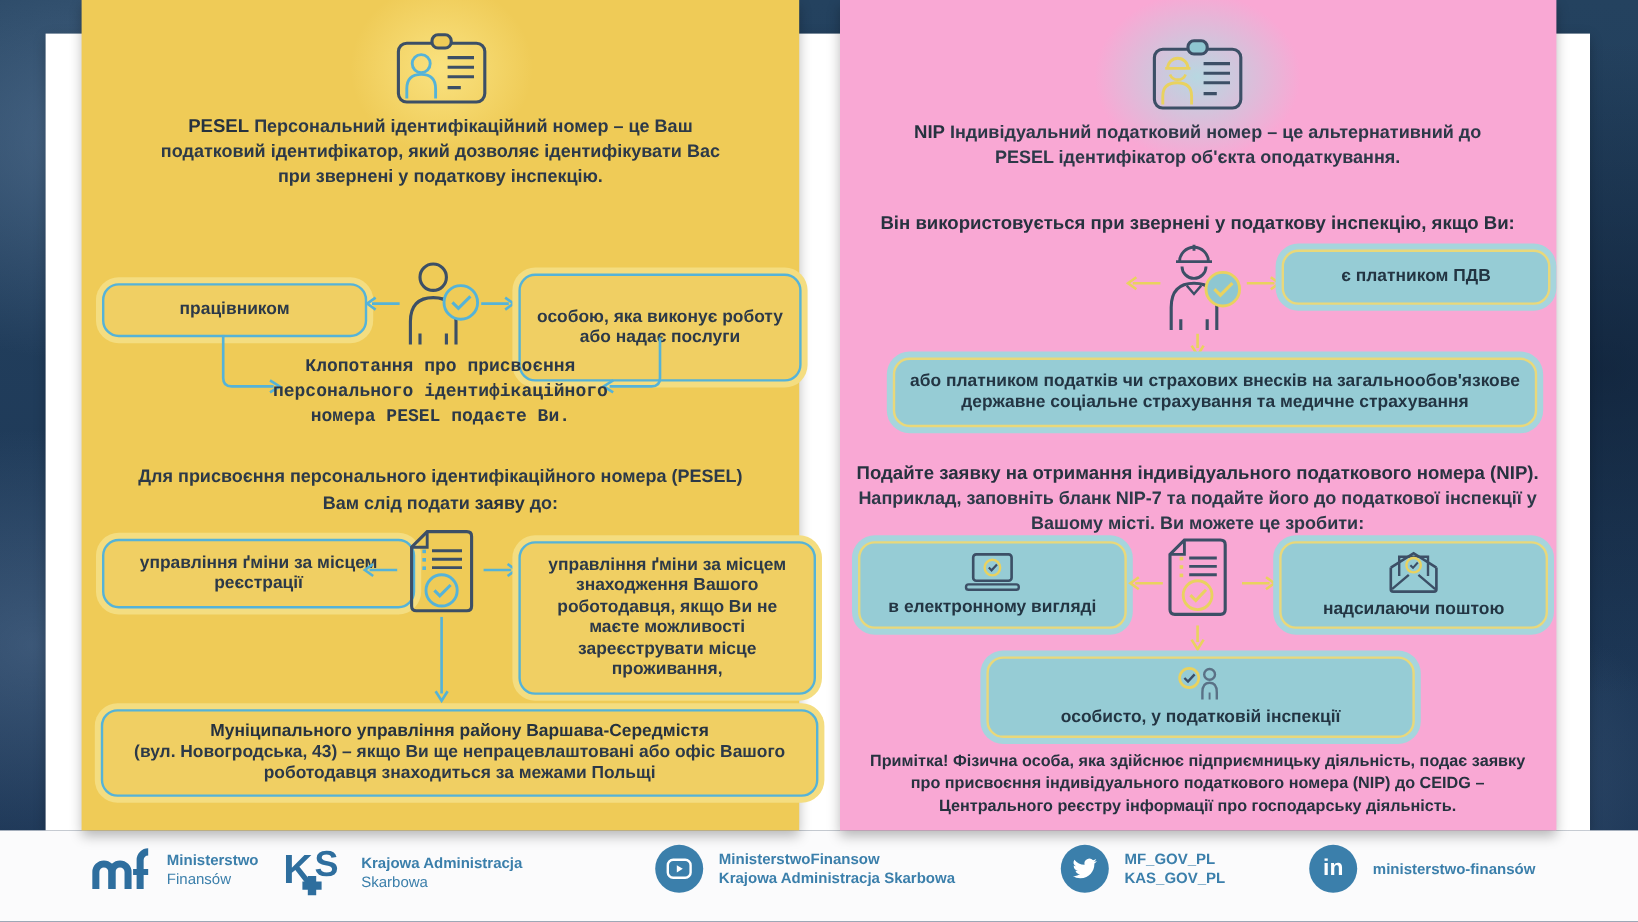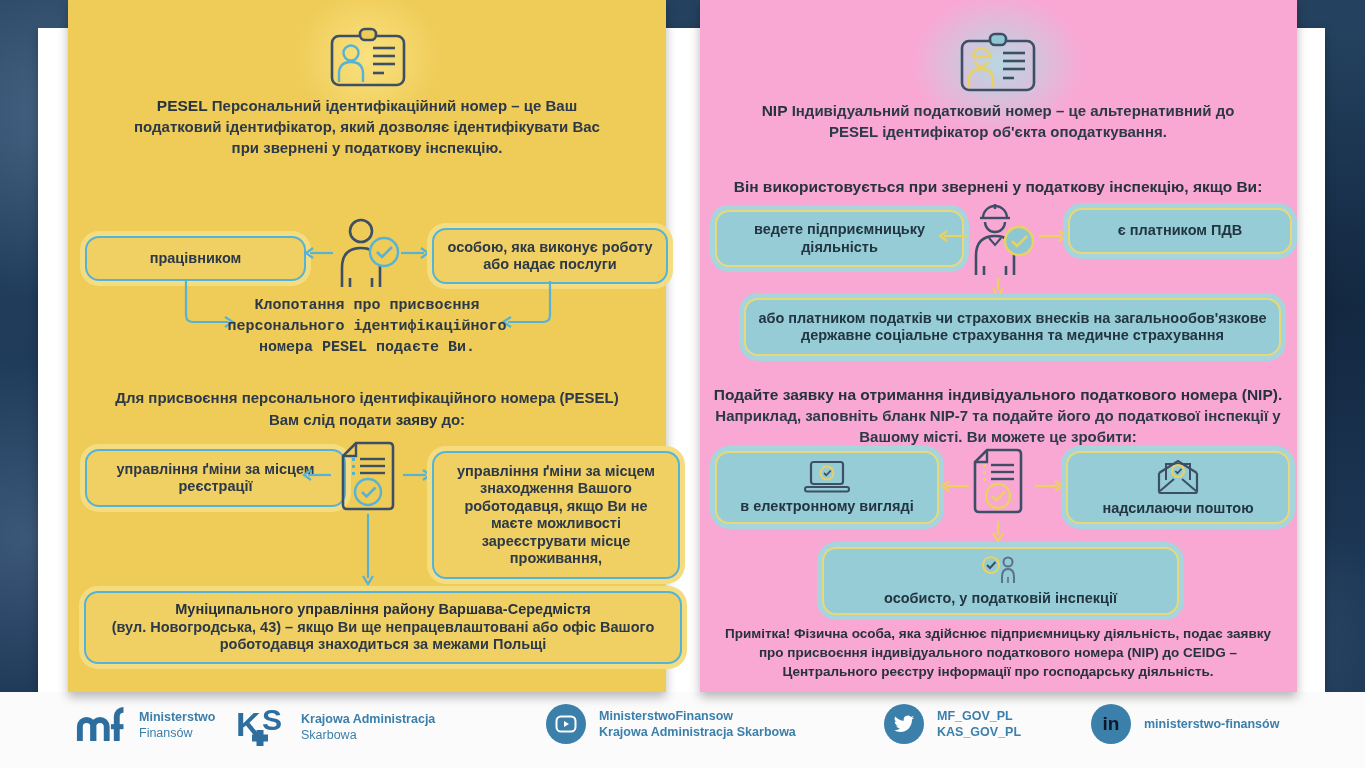--- a/index.html
+++ b/index.html
@@ -86,21 +86,21 @@
     </svg>
   </div>
 
   <div class="abs" style="left:332px;top:246px;">
     <svg width="30" height="14" viewBox="0 0 30 14">
         <line x1="1" y1="7" x2="24" y2="7" stroke="#55b3d8" stroke-width="2.2"></line>
         <path d="M21,2 L28,7 L21,12" fill="none" stroke="#55b3d8" stroke-width="2.2"></path>
       </svg>
   </div>
 
-  <div class="ybox" style="left:364px;top:228px;width:216px;height:52px;padding:0 8px;">
+  <div class="ybox" style="left:364px;top:228px;width:216px;height:52px;padding:17px 8px;">
       <span>особою, яка виконує роботу або надає послуги</span>
     </div>
 
   <div class="abs" style="left:116px;top:279px;">
     <svg width="52" height="50" viewBox="0 0 52 50">
         <path d="M2,0 V36 q0,7 7,7 H44" fill="none" stroke="#55b3d8" stroke-width="2.2"></path>
         <path d="M41,38 L49,43 L41,48" fill="none" stroke="#55b3d8" stroke-width="2.2"></path>
       </svg>
   </div>
   <div class="abs" style="left:432px;top:281px;">
@@ -181,23 +181,20 @@
       <line x1="44" y1="30" x2="66" y2="30" stroke="#3c4f66" stroke-width="2.6"></line>
       <line x1="44" y1="38" x2="66" y2="38" stroke="#3c4f66" stroke-width="2.6"></line>
       <line x1="44" y1="47" x2="55" y2="47" stroke="#3c4f66" stroke-width="2.6"></line>
     </svg>
   </div>
 
   <div class="abs c" style="left:38px;top:100px;width:520px;font-size:15px;line-height:21px;font-weight:700;"><span class="h" style="font-size:15.5px;">NIP</span><span> Індивідуальний податковий номер – це альтернативний до PESEL ідентифікатор об'єкта оподаткування.</span></div>
 
   <div class="abs c h" style="left:8px;top:178px;width:580px;font-size:15.5px;">Він використовується при звернені у податкову інспекцію, якщо Ви:</div>
 
-  <div class="tbox" style="left:15px;top:210px;width:217px;height:53px;padding:0 14px;">
-      <span>ведете підприємницьку діяльність</span>
-    </div>
 
   <div class="abs" style="left:238px;top:229px;">
     <svg width="30" height="14" viewBox="0 0 30 14">
         <line x1="29" y1="7" x2="6" y2="7" stroke="#e9d25f" stroke-width="2.2"></line>
         <path d="M9,2 L2,7 L9,12" fill="none" stroke="#e9d25f" stroke-width="2.2"></path>
       </svg>
   </div>
 
   <div class="abs" style="left:268px;top:200px;">
     <svg width="68" height="76" viewBox="0 0 68 76">
@@ -367,15 +364,15 @@
       <path fill="#ffffff" d="M23 4.9c-.8.4-1.7.6-2.6.8a4.5 4.5 0 0 0 2-2.5c-.9.5-1.9.9-2.9 1.1a4.5 4.5 0 0 0-7.7 4.1A12.8 12.8 0 0 1 2.5 3.7a4.5 4.5 0 0 0 1.4 6a4.4 4.4 0 0 1-2-.6v.1a4.5 4.5 0 0 0 3.6 4.4a4.5 4.5 0 0 1-2 .1a4.5 4.5 0 0 0 4.2 3.1A9 9 0 0 1 1 18.6a12.7 12.7 0 0 0 6.9 2c8.3 0 12.8-6.9 12.8-12.8v-.6c.9-.6 1.6-1.4 2.3-2.3z"></path>
     </svg>
   </span>
   <span class="footlabel">
     <span>MF_GOV_PL</span><br>
     <span>KAS_GOV_PL</span>
   </span>
 </div>
 
 <div class="footgroup" style="left:1091px;">
-  <span class="soccircle" style="color:#0f172a;font-weight:800;font-size:19px;font-family:'Liberation Sans',sans-serif;">in</span>
+  <span class="soccircle" style="color:#ffffff;font-weight:800;font-size:19px;font-family:'Liberation Sans',sans-serif;">in</span>
   <span class="footlabel">ministerstwo-finansów</span>
 </div>
 
 </body></html>

